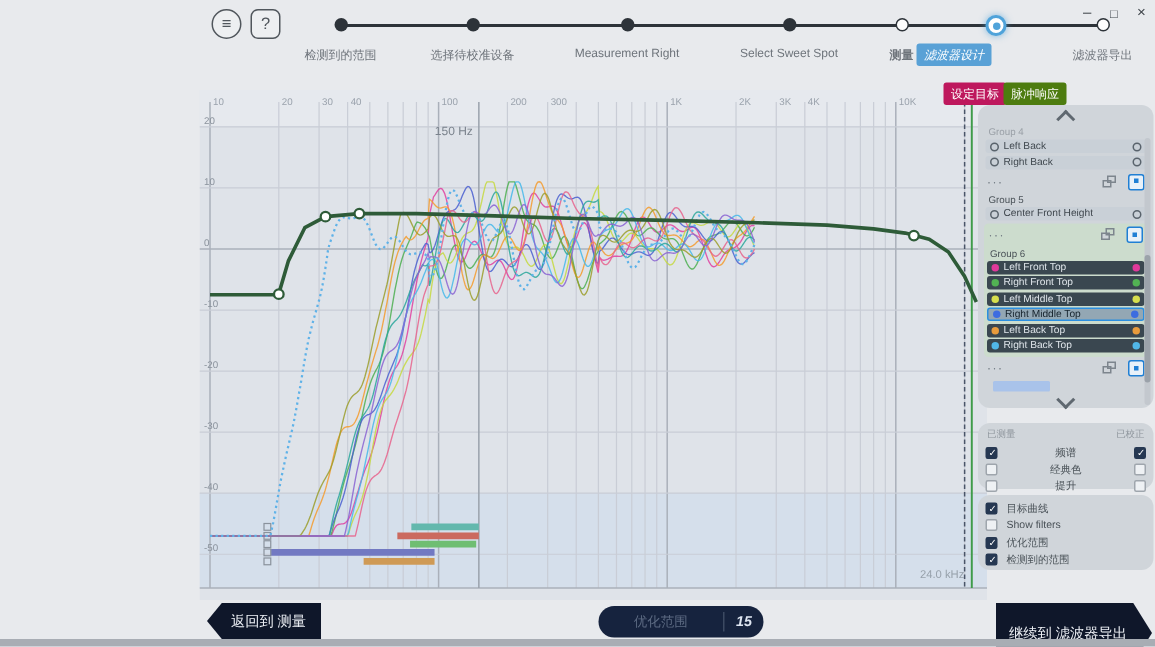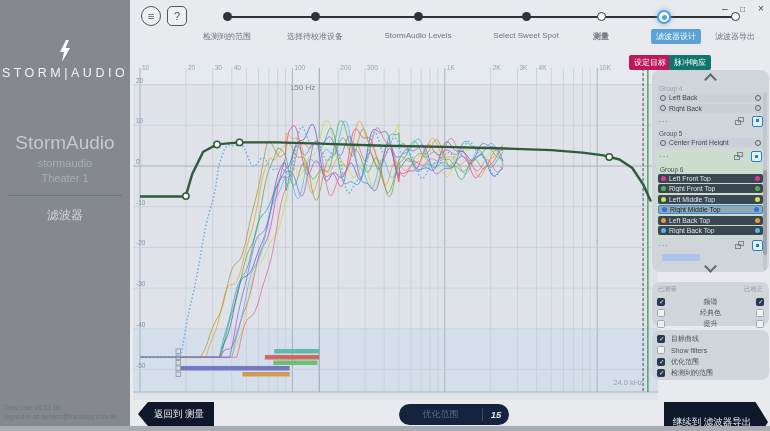--- a/index.html
+++ b/index.html
@@ -76,65 +76,52 @@
   #btn-snap .sdiv{width:1px;height:13px;background:#3c4a62;}
   #btn-snap .scount{width:26px;text-align:center;font-size:9.5px;color:#dfe6f2;font-style:italic;font-weight:bold;}
   #bottom-strip{left:0;top:426px;width:770px;height:5px;background:#a8adb4;z-index:9;}
   .wctl{top:3px;font-size:10px;color:#3e444a;cursor:pointer;z-index:7;}
 </style>
 </head>
 <body>
 
 <div id="app">
 
-  <aside id="sidebar" class="abs">
-    <svg class="abs" style="left:57px;top:40px;" width="16" height="22" viewBox="0 0 16 22">
-      <polygon points="9,0 3,12 7,12 5,22 13,8 8.5,8 12,0" fill="#fdfdfe"></polygon>
-    </svg>
-    <div class="abs side-center" style="top:66px;font-size:12.5px;letter-spacing:3.5px;font-weight:300;">STORM|AUDIO</div>
-    <div class="abs side-center" style="top:132px;font-size:19px;color:#c6cacd;">StormAudio</div>
-    <div class="abs side-center" style="top:157px;font-size:11px;color:#a9aeb2;">stormaudio</div>
-    <div class="abs side-center" style="top:172px;font-size:11px;color:#a9aeb2;">Theater 1</div>
-    <div class="abs" style="left:8px;top:195px;width:114px;height:1px;background:#6e7378;"></div>
-    <div class="abs side-center" style="top:207px;font-size:12px;color:#d6d9db;">滤波器</div>
-    <div class="abs" style="left:4px;top:404px;font-size:6.5px;color:#70757a;">Dirac Live v3.13.16</div>
-    <div class="abs" style="left:4px;top:413px;font-size:6.5px;color:#70757a;">Signed in as service@hanaway.com.tw</div>
-  </aside>
 
   <div class="abs hbtn" style="left:141px;top:6px;border-radius:50%;">
     <span>≡</span>
   </div>
   <div class="abs hbtn" style="left:167px;top:6px;border-radius:5px;">
     <span>?</span>
   </div>
   <div class="abs wctl" style="left:722px;">–</div>
   <div class="abs wctl" style="left:740px;font-size:8.5px;top:4px;">□</div>
   <div class="abs wctl" style="left:758px;">×</div>
 
   <div id="stepper">
       <div class="abs step-line" style="left: 227px; width: 508px;"></div>
       <div class="abs node done" style="left: 222.5px;"></div>
       <div class="abs step-label" style="left: 227px;">检测到的范围</div>
       <div class="abs node done" style="left: 310.5px;"></div>
       <div class="abs step-label" style="left: 315px;">选择待校准设备</div>
       <div class="abs node done" style="left: 413.5px;"></div>
-      <div class="abs step-label" style="left: 418px;">StormAudio Levels</div>
+      <div class="abs step-label" style="left: 418px;">Measurement Right</div>
       <div class="abs node done" style="left: 521.5px;"></div>
       <div class="abs step-label" style="left: 526px;">Select Sweet Spot</div>
       <div class="abs node open" style="left: 596.5px;"></div>
       <div class="abs step-label" style="left: 601px; font-weight: bold;">测量</div>
       <div class="abs node-cur" style="left: 657px;">
         <span></span>
       </div>
-      <div class="abs step-chip" style="left: 676px;">滤波器设计</div>
+      <div class="abs step-chip" style="left: 636px; font-style: italic;">滤波器设计</div>
       <div class="abs node open" style="left: 730.5px;"></div>
       <div class="abs step-label" style="left: 735px;">滤波器导出</div>
     </div>
   <div class="abs sub-chip" style="left:629px;background:#be185d;">设定目标</div>
-  <div class="abs sub-chip" style="left:669px;background:#0f766e;">脉冲响应</div>
+  <div class="abs sub-chip" style="left:669px;background:#4d7c0f;">脉冲响应</div>
 
   <div class="abs" style="left:133px;top:60px;width:525px;height:340px;">
     <svg id="chart-svg" width="525" height="340" viewBox="0 0 525 340" xmlns="http://www.w3.org/2000/svg">
         <rect x="0" y="0" width="525" height="340" fill="#dfe3e9"></rect>
         <rect x="0" y="0" width="525" height="24" fill="#e6e9ee"></rect>
         <rect x="0" y="268.8" width="525" height="63.19999999999999" fill="#d5dfeb"></rect>
         <line x1="52.87697133919074" y1="8" x2="52.87697133919074" y2="332" stroke="#c9cdd6" stroke-width="0.8"></line>
         <line x1="79.71327921927656" y1="8" x2="79.71327921927656" y2="332" stroke="#c9cdd6" stroke-width="0.8"></line>
         <line x1="98.75394267838148" y1="8" x2="98.75394267838148" y2="332" stroke="#c9cdd6" stroke-width="0.8"></line>
         <line x1="113.52302866080927" y1="8" x2="113.52302866080927" y2="332" stroke="#c9cdd6" stroke-width="0.8"></line>

